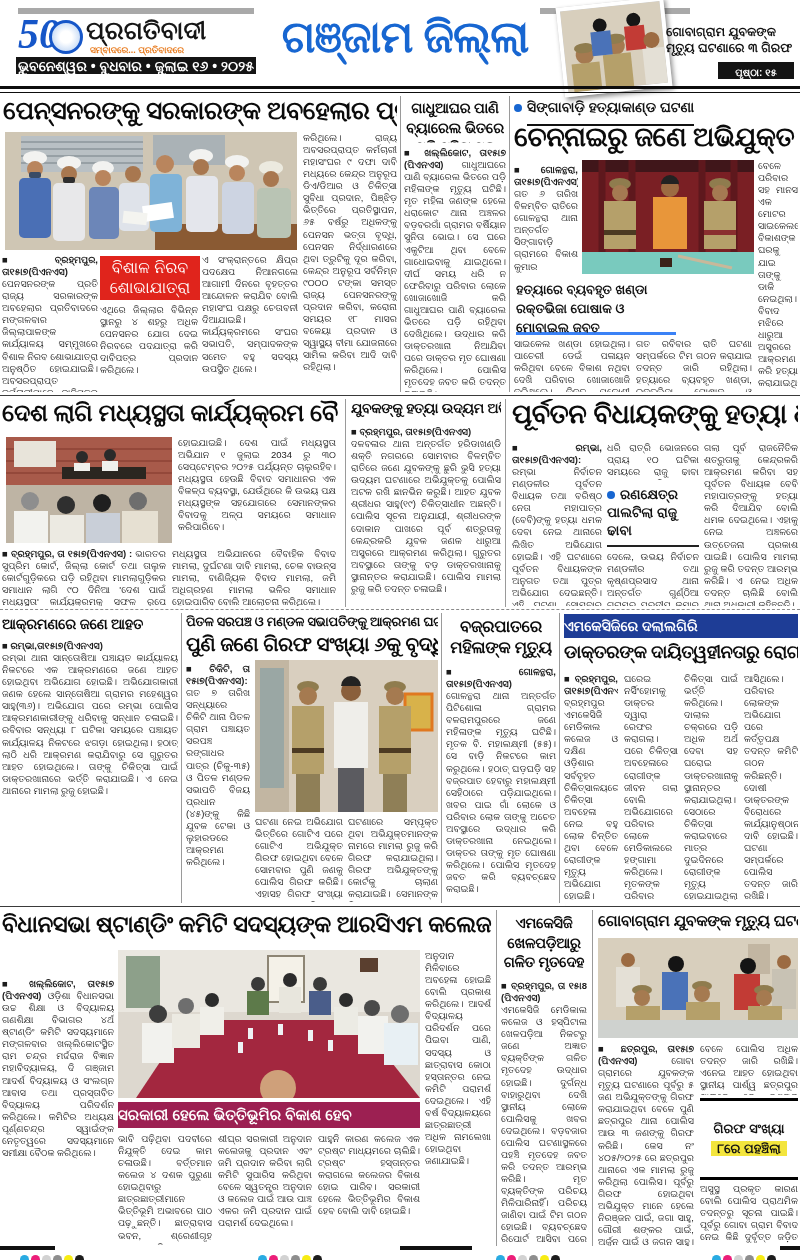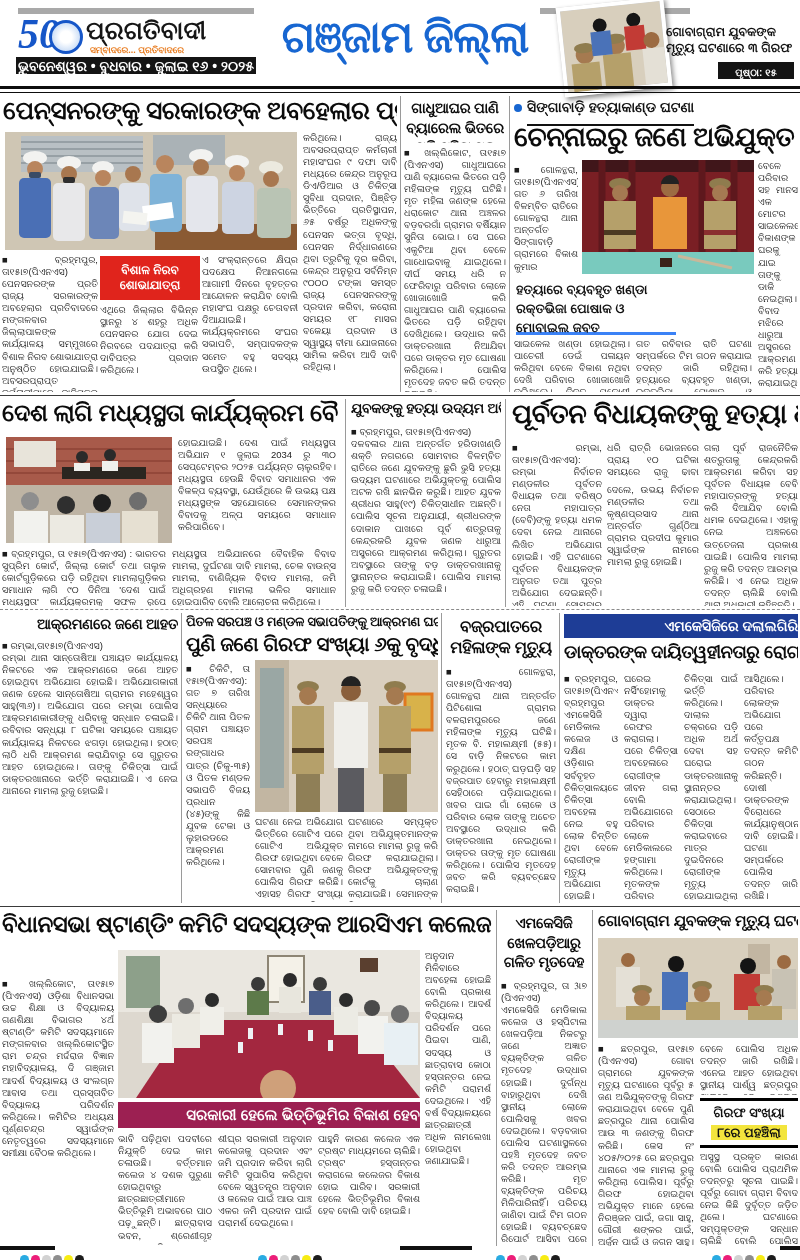--- a/index.html
+++ b/index.html
@@ -1,30 +1,30 @@
 <!DOCTYPE html>
 <html><head>
 <meta charset="utf-8">
 <style>
   html,body{margin:0;padding:0;background:#e8e8e8}
   .page{position:relative;width:800px;height:1260px;background:#fff;margin:0 auto;
         font-family:"Liberation Sans","DejaVu Sans",sans-serif;color:#111;overflow:hidden}
   .abs{position:absolute}
   .bt{font-size:9.5px;line-height:1.27;text-align:justify;color:#1c1c1c;overflow:hidden}
-  .dl{font-weight:normal}
+  .dl{font-weight:bold}
   .hd{font-weight:bold;color:#0b0b0b;letter-spacing:-0.5px;overflow:hidden;white-space:nowrap}
   .hdw{font-weight:bold;color:#0b0b0b;letter-spacing:-0.3px;overflow:hidden}
   .vr{position:absolute;width:1px;background:#9a9a9a}
   .hr-solid{position:absolute;left:0;right:0;height:1px;background:#3a3a3a}
   .hr-dash{position:absolute;left:0;right:0;border-top:1px dashed #8a8a8a;height:0}
   .photo{position:absolute;overflow:hidden;background:#ccc}
   .photo svg{display:block}
   .kicker{font-weight:bold;font-size:14px;display:inline-block;border-bottom:2px solid #111;padding-bottom:8px}
   .dot{display:inline-block;width:8px;height:8px;border-radius:50%;background:#1766d1;margin-right:5px;vertical-align:middle}
-  .banner{color:#fff;font-weight:bold;text-align:right;overflow:hidden;white-space:nowrap}
+  .banner{color:#fff;font-weight:bold;text-align:left;overflow:hidden;white-space:nowrap}
   .regdot{display:inline-block;width:9px;height:9px;border-radius:50%;margin-right:2px}
   .c-cy{background:#29abe2}.c-mg{background:#ec1e79}.c-lg{background:#d2d2d2}.c-gy{background:#8e8e8e}.c-yl{background:#f7ec13}.c-bk{background:#1c1c1c}
 </style>
 </head>
 <body>
 
 <div class="page">
 
   <header>
     <div class="abs" style="left:18px;top:8px;width:236px;height:6px;background:#a9a9a9"></div>
@@ -126,21 +126,21 @@
         </svg>
       </div>
       <div class="abs bt" style="left:303px;top:132px;width:94px;height:260px">
         <span>କରିଥିଲେ। ରାଜ୍ୟ ଅବସରପ୍ରାପ୍ତ କର୍ମଚାରୀ ମହାସଂଘର ୯ ଦଫା ଦାବି ମଧ୍ୟରେ କେନ୍ଦ୍ର ଅନୁରୂପ ଡିଏ/ଡିଆର ଓ ଚିକିତ୍ସା ସୁବିଧା ପ୍ରଦାନ, ପିଞ୍ଝିଡ଼ ଭିତ୍ତିରେ ପ୍ରତିସ୍ଥାପନ, ୬୫ ବର୍ଷରୁ ଅଧିକଙ୍କୁ ପେନସନ ଭତ୍ତା ବୃଦ୍ଧି, ପେନସନ ନିର୍ଦ୍ଧାରଣରେ ଥିବା ତ୍ରୁଟିକୁ ଦୂର କରିବା, କେନ୍ଦ୍ର ଅନୁରୂପ ସର୍ବନିମ୍ନ ୯୦୦୦ ଟଙ୍କା ସମସ୍ତ ରାଜ୍ୟ ପେନସନରଙ୍କୁ ପ୍ରଦାନ କରିବା, କରୋନା ସମୟର ୧୮ ମାସର ବକେୟା ପ୍ରଦାନ ଓ ସ୍ୱାସ୍ଥ୍ୟ ବୀମା ଯୋଜନାରେ ସାମିଲ କରିବା ଆଦି ଦାବି ରହିଥିଲା।</span>
       </div>
       <div class="abs bt" style="left:2px;top:254px;width:96px;height:138px">
         <span class="dl">■ ବ୍ରହ୍ମପୁର, ତା୧୫ା୭(ପିଏନଏସ)</span>
         <span>ପେନସନରଙ୍କ ପ୍ରତି ରାଜ୍ୟ ସରକାରଙ୍କ ଅବହେଲାର ପ୍ରତିବାଦରେ ମଙ୍ଗଳବାର ଜିଲ୍ଲାପାଳଙ୍କ କାର୍ଯ୍ୟାଳୟ ସମ୍ମୁଖରେ ବିଶାଳ ନିରବ ଶୋଭାଯାତ୍ରା ଅନୁଷ୍ଠିତ ହୋଇଯାଇଛି। ଅବସରପ୍ରାପ୍ତ କର୍ମଚାରୀମାନେ ଦାବିପତ୍ର ପ୍ରଦାନ କରିଥିଲେ।</span>
       </div>
       <div class="abs" style="left:100px;top:256px;width:100px;height:44px;background:#e0241c;color:#fff;display:flex;align-items:center;justify-content:center;text-align:center">
-        <span style="font-size:12px;font-weight:bold;line-height:1.25">ବିଶାଳ ନିରବ ଶୋଭାଯାତ୍ରା</span>
+        <span style="font-size:16px;font-weight:normal;line-height:1.25">ବିଶାଳ ନିରବ ଶୋଭାଯାତ୍ରା</span>
       </div>
       <div class="abs bt" style="left:100px;top:304px;width:98px;height:88px">
         <span>ଏଥିରେ ଜିଲ୍ଲାର ବିଭିନ୍ନ ସ୍ଥାନରୁ ୪ ଶହରୁ ଅଧିକ ପେନସନର ଯୋଗ ଦେଇ ନିରବରେ ପଦଯାତ୍ରା କରି ଦାବିପତ୍ର ପ୍ରଦାନ କରିଥିଲେ।</span>
       </div>
       <div class="abs bt" style="left:202px;top:254px;width:96px;height:138px">
         <span>ଏ ସଂକ୍ରାନ୍ତରେ କ୍ଷିପ୍ର ପଦକ୍ଷେପ ନିଆନଗଲେ ଆଗାମୀ ଦିନରେ ବୃହତ୍ତର ଆନ୍ଦୋଳନ କରାଯିବ ବୋଲି ମହାସଂଘ ପକ୍ଷରୁ ଚେତାବନୀ ଦିଆଯାଇଛି। କାର୍ଯ୍ୟକ୍ରମରେ ସଂଘର ସଭାପତି, ସମ୍ପାଦକଙ୍କ ସମେତ ବହୁ ସଦସ୍ୟ ଉପସ୍ଥିତ ଥିଲେ।</span>
       </div>
     </article>
 
     <div class="vr" style="left:400px;top:96px;height:296px"></div>
@@ -265,33 +265,36 @@
     <div class="vr" style="left:505px;top:399px;height:208px"></div>
 
     <article>
       <div class="abs hd" style="left:512px;top:399px;width:286px;height:36px;font-size:27px">ପୂର୍ବତନ ବିଧାୟକଙ୍କୁ ହତ୍ୟା ଧମକ</div>
       <div class="abs bt" style="left:512px;top:442px;width:90px;height:164px">
         <span class="dl">■ ରମ୍ଭା, ତା୧୫ା୭(ପିଏନଏସ):</span>
         <span>ରମ୍ଭା ନିର୍ବାଚନ ମଣ୍ଡଳୀର ପୂର୍ବତନ ବିଧାୟକ ତଥା ବରିଷ୍ଠ ନେତା ମହାପାତ୍ର (ବେବି)ଙ୍କୁ ହତ୍ୟା ଧମକ ଦେବା ନେଇ ଥାନାରେ ଲିଖିତ ଅଭିଯୋଗ ହୋଇଛି। ଏହି ଘଟଣାରେ ପୂର୍ବତନ ବିଧାୟକଙ୍କ ଅନୁଗତ ତଥା ପୁତ୍ର ଅଭିଯୋଗ ଦେଇଛନ୍ତି। ଏହି ଘଟଣା ସୋମବାର ରାତିରେ ଘଟିଥିଲା।</span>
       </div>
       <div class="abs" style="left:607px;top:442px;width:92px;height:164px;overflow:hidden">
         <div class="bt" style="height:38px"><span>ଧରି ରାତ୍ରି ଭୋଜନରେ ପ୍ରାୟ ୧୦ ଘଟିକା ସମୟରେ ରାଜୁ ଢାବା ସାମନାରେ ଗାଡ଼ି ଅଟକାଇ ଧମକ ଦିଆଯାଇଥିଲା।</span></div>
+        <div style="border-bottom:2px solid #222;padding:5px 0 6px">
+          <span class="dot"></span><span style="font-size:13.5px;font-weight:bold">ରଣକ୍ଷେତ୍ର ପାଲଟିଲା ରାଜୁ ଢାବା</span>
+        </div>
         <div class="bt" style="margin-top:4px"><span>ଦେଲେ, ଉଭୟ ନିର୍ବାଚନ ମଣ୍ଡଳୀର ତଥା କୃଷ୍ଣପ୍ରସାଦ ଥାନା ଅନ୍ତର୍ଗତ ଗୁର୍ଣ୍ଠିଆ ଗ୍ରାମର ପ୍ରଦୀପ କୁମାର ସ୍ୱାଇଁଙ୍କ ନାମରେ ମାମଲା ରୁଜୁ ହୋଇଛି।</span></div>
       </div>
       <div class="abs bt" style="left:704px;top:442px;width:94px;height:164px">
         <span>ଗଲା ପୂର୍ବ ରାଜନୈତିକ ଶତ୍ରୁତାକୁ କେନ୍ଦ୍ରକରି ଆକ୍ରମଣ କରିବା ସହ ପୂର୍ବତନ ବିଧାୟକ ବେବି ମହାପାତ୍ରଙ୍କୁ ହତ୍ୟା କରି ଦିଆଯିବ ବୋଲି ଧମକ ଦେଇଥିଲେ। ଏହାକୁ ନେଇ ଅଞ୍ଚଳରେ ଉତ୍ତେଜନା ପ୍ରକାଶ ପାଇଛି। ପୋଲିସ ମାମଲା ରୁଜୁ କରି ତଦନ୍ତ ଆରମ୍ଭ କରିଛି। ଏ ନେଇ ଅଧିକ ତଦନ୍ତ ଚାଲିଛି ବୋଲି ଥାନା ଅଧିକାରୀ କହିଛନ୍ତି।</span>
       </div>
     </article>
   </section>
 
   <div class="hr-dash" style="top:609px"></div>
 
   <section>
     <article>
-      <div class="abs hdw" style="left:2px;top:616px;width:176px;height:20px;font-size:14.5px;text-align:right;white-space:nowrap">ଆକ୍ରମଣରେ ଜଣେ ଆହତ</div>
+      <div class="abs hdw" style="left:2px;top:616px;width:176px;height:20px;font-size:14.5px;text-align:left;white-space:nowrap">ଆକ୍ରମଣରେ ଜଣେ ଆହତ</div>
       <div class="abs bt" style="left:2px;top:640px;width:176px;height:262px">
         <span class="dl">■ ରମ୍ଭା,ତା୧୫ା୭(ପିଏନଏସ)</span><br>
         <span>ରମ୍ଭା ଥାନା ସାନ୍ତୋଷିଆ ପଞ୍ଚାୟତ କାର୍ଯ୍ୟାଳୟ ନିକଟରେ ଏକ ଆକ୍ରମଣରେ ଜଣେ ଆହତ ହୋଇଥିବା ଅଭିଯୋଗ ହୋଇଛି। ଅଭିଯୋଗକାରୀ ଜଣକ ହେଲେ ସାନ୍ତୋଷିଆ ଗ୍ରାମର ମହେଶ୍ୱର ସାହୁ(୩୬)। ଅଭିଯୋଗ ପରେ ରମ୍ଭା ପୋଲିସ ଆକ୍ରମଣକାରୀଙ୍କୁ ଧରିବାକୁ ସନ୍ଧାନ ଚଳାଇଛି। ରବିବାର ସନ୍ଧ୍ୟା ୮ ଘଟିକା ସମୟରେ ପଞ୍ଚାୟତ କାର୍ଯ୍ୟାଳୟ ନିକଟରେ ଝଗଡ଼ା ହୋଇଥିଲା। ହଠାତ୍ ଲାଠି ଧରି ଆକ୍ରମଣ କରାଯିବାରୁ ସେ ଗୁରୁତର ଆହତ ହୋଇଥିଲେ। ତାଙ୍କୁ ଚିକିତ୍ସା ପାଇଁ ଡାକ୍ତରଖାନାରେ ଭର୍ତ୍ତି କରାଯାଇଛି। ଏ ନେଇ ଥାନାରେ ମାମଲା ରୁଜୁ ହୋଇଛି।</span>
       </div>
     </article>
 
     <div class="vr" style="left:181px;top:613px;height:290px"></div>
 
     <article>
       <div class="abs hdw" style="left:186px;top:614px;width:252px;height:18px;font-size:13px;text-align:center;white-space:nowrap">ପିତଳ ସରପଞ୍ଚ ଓ ମଣ୍ଡଳ ସଭାପତିଙ୍କୁ ଆକ୍ରମଣ ଘଟଣା</div>
@@ -444,21 +447,21 @@
       <div class="abs bt" style="left:425px;top:950px;width:66px;height:296px">
         <span>ଅନୁଦାନ ମିଳିବାରେ ଅବହେଳା ହୋଇଛି ବୋଲି ପ୍ରକାଶ କରିଥିଲେ। ଆଦର୍ଶ ବିଦ୍ୟାଳୟ ପରିଦର୍ଶନ ପରେ ପିଇବା ପାଣି, ସଦସ୍ୟ ଓ ଛାତ୍ରାବାସ କୋଠା ହସ୍ତାନ୍ତର ନେଇ କମିଟି ପରାମର୍ଶ ଦେଇଥିଲେ। ଏହି ବର୍ଷ ବିଦ୍ୟାଳୟରେ ଛାତ୍ରଛାତ୍ରୀ ଅଧିକ ନାମଲେଖା ହୋଇଥିବା ଜଣାଯାଇଛି।</span>
       </div>
     </article>
 
     <div class="vr" style="left:496px;top:910px;height:336px"></div>
 
     <article>
       <div class="abs hdw" style="left:501px;top:914px;width:86px;height:62px;font-size:14.5px;text-align:center;line-height:1.35">ଏମକେସିଜି ଖେଳପଡ଼ିଆରୁ ଗଳିତ ମୃତଦେହ ଉଦ୍ଧାର</div>
       <div class="abs bt" style="left:501px;top:980px;width:86px;height:266px">
-        <span class="dl">■ ବ୍ରହ୍ମପୁର, ତା 3ା୭ (ପିଏନଏସ)</span><br>
+        <span class="dl">■ ବ୍ରହ୍ମପୁର, ତା ୧୫ା8 (ପିଏନଏସ)</span><br>
         <span>ଏମକେସିଜି ମେଡିକାଲ କଲେଜ ଓ ହସ୍ପିଟାଲ ଖେଳପଡ଼ିଆ ନିକଟରୁ ଜଣେ ଅଜ୍ଞାତ ବ୍ୟକ୍ତିଙ୍କ ଗଳିତ ମୃତଦେହ ଉଦ୍ଧାର ହୋଇଛି। ଦୁର୍ଗନ୍ଧ ବାହାରୁଥିବା ଦେଖି ସ୍ଥାନୀୟ ଲୋକେ ପୋଲିସକୁ ଖବର ଦେଇଥିଲେ। ବଡ଼ବଜାର ପୋଲିସ ଘଟଣାସ୍ଥଳରେ ପହଞ୍ଚି ମୃତଦେହ ଜବତ କରି ତଦନ୍ତ ଆରମ୍ଭ କରିଛି। ମୃତ ବ୍ୟକ୍ତିଙ୍କ ପରିଚୟ ମିଳିପାରିନାହିଁ। ପରିଚୟ ଜାଣିବା ପାଇଁ ଟିମ ଗଠନ ହୋଇଛି। ବ୍ୟବଚ୍ଛେଦ ରିପୋର୍ଟ ଆସିବା ପରେ ମୃତ୍ୟୁ କାରଣ ସ୍ପଷ୍ଟ ହେବ ବୋଲି ପୋଲିସ କହିଛି। ମୃତଦେହକୁ ଏବେ ଏମକେସିଜିରେ ସଂରକ୍ଷିତ ରଖାଯାଇଛି।</span>
       </div>
     </article>
 
     <div class="vr" style="left:592px;top:910px;height:336px"></div>
 
     <article>
       <div class="abs hdw" style="left:598px;top:912px;width:200px;height:22px;font-size:15.5px;white-space:nowrap">ଗୋବାଗ୍ରାମ ଯୁବକଙ୍କ ମୃତ୍ୟୁ ଘଟଣାରେ ୩ ଗିରଫ</div>
       <div class="photo" style="left:598px;top:938px;width:200px;height:100px">
         <svg width="200" height="100" viewBox="0 0 200 100">
@@ -497,21 +500,21 @@
             </g>
           <rect x="0" y="82" width="200" height="18" fill="#cfd2cf"></rect>
         </svg>
       </div>
       <div class="abs bt" style="left:598px;top:1043px;width:96px;height:203px">
         <span class="dl">■ ଛତ୍ରପୁର, ତା୧୫ା୭ (ପିଏନଏସ)</span>
         <span>ଗୋବା ଗ୍ରାମରେ ଯୁବକଙ୍କ ମୃତ୍ୟୁ ଘଟଣାରେ ପୂର୍ବରୁ ୫ ଜଣ ଅଭିଯୁକ୍ତଙ୍କୁ ଗିରଫ କରାଯାଇଥିବା ବେଳେ ପୁଣି ଛତ୍ରପୁର ଥାନା ପୋଲିସ ଆଉ ୩ ଜଣଙ୍କୁ ଗିରଫ କରିଛି। କେସ ନଂ ୪୦୫/୨୦୨୫ ରେ ଛତ୍ରପୁର ଥାନାରେ ଏକ ମାମଲା ରୁଜୁ କରିଥିଲା ପୋଲିସ। ପୂର୍ବରୁ ଗିରଫ ହୋଇଥିବା ଅଭିଯୁକ୍ତ ମାନେ ହେଲେ ନିରଞ୍ଜନ ପାଇଁ, ଜଗା ସାହୁ, ଗୌରୀ ଶଙ୍କର ପାଇଁ, ଅର୍ଜୁନ ପାଇଁ ଓ ଜଗନ ସାହୁ। ମଙ୍ଗଳବାର ଗିରଫ ହେଲେ ସାଗର ସାହୁ (୨୨), ବିଲୁଟି ପାଇଁ (୩୫), ଦେବରାଜ ପାଇଁ (୨୫)। ମୋଟ ୮ ଜଣ ଅଭିଯୁକ୍ତ ଗିରଫ ହୋଇଲେଣି।</span>
       </div>
       <div class="abs" style="left:700px;top:1043px;width:98px;height:203px;overflow:hidden">
         <div class="bt" style="height:52px"><span>ବେଳେ ପୋଲିସ ଅଧିକ ତଦନ୍ତ ଜାରି ରଖିଛି। ଏନେଇ ଆହତ ହୋଇଥିବା ସ୍ଥାନୀୟ ପାର୍ଶ୍ୱ ଛତ୍ରପୁର ଥାନାରେ ୨୦ ଜଣଙ୍କ ନାମରେ ଅଭିଯୋଗ କରିଥିବା ବେଳେ ଅନ୍ୟ ମାନଙ୍କୁ ଅଟକ ରଖି ପୋଲିସ ପଚରା ଉଚରା ଜାରି ରଖିଛି।</span></div>
-        <div style="border-top:3px solid #000;border-bottom:3px solid #000;padding:4px 0;margin:3px 0;text-align:center">
+        <div style="border-top:3px solid #000;border-bottom:3px solid #000;padding:20px 0;margin:3px 0;text-align:center">
           <div style="font-size:13px;font-weight:bold">ଗିରଫ ସଂଖ୍ୟା</div>
           <div style="margin-top:2px">
             <span style="font-size:13px;font-weight:bold;background:#f3e53d;padding:0 6px">୮ରେ ପହଞ୍ଚିଲା</span>
           </div>
         </div>
         <div class="bt"><span>ଅସୁସ୍ଥ ପ୍ରକୃତ କାରଣ ବୋଲି ପୋଲିସ ପ୍ରାଥମିକ ତଦନ୍ତରୁ ସୂଚନା ପାଇଛି। ପୂର୍ବରୁ ଗୋବା ଗ୍ରାମ ବିବାଦ ନେଇ କିଛି ଦୁର୍ବୃତ୍ତ ଜଡ଼ିତ ଥିଲେ। ଘଟଣାରେ ସମ୍ପୃକ୍ତଙ୍କ ସନ୍ଧାନ ଚାଲିଛି ବୋଲି ପୋଲିସ ପ୍ରତିନିଧି କହିଛନ୍ତି।</span></div>
       </div>
     </article>
   </section>
 

